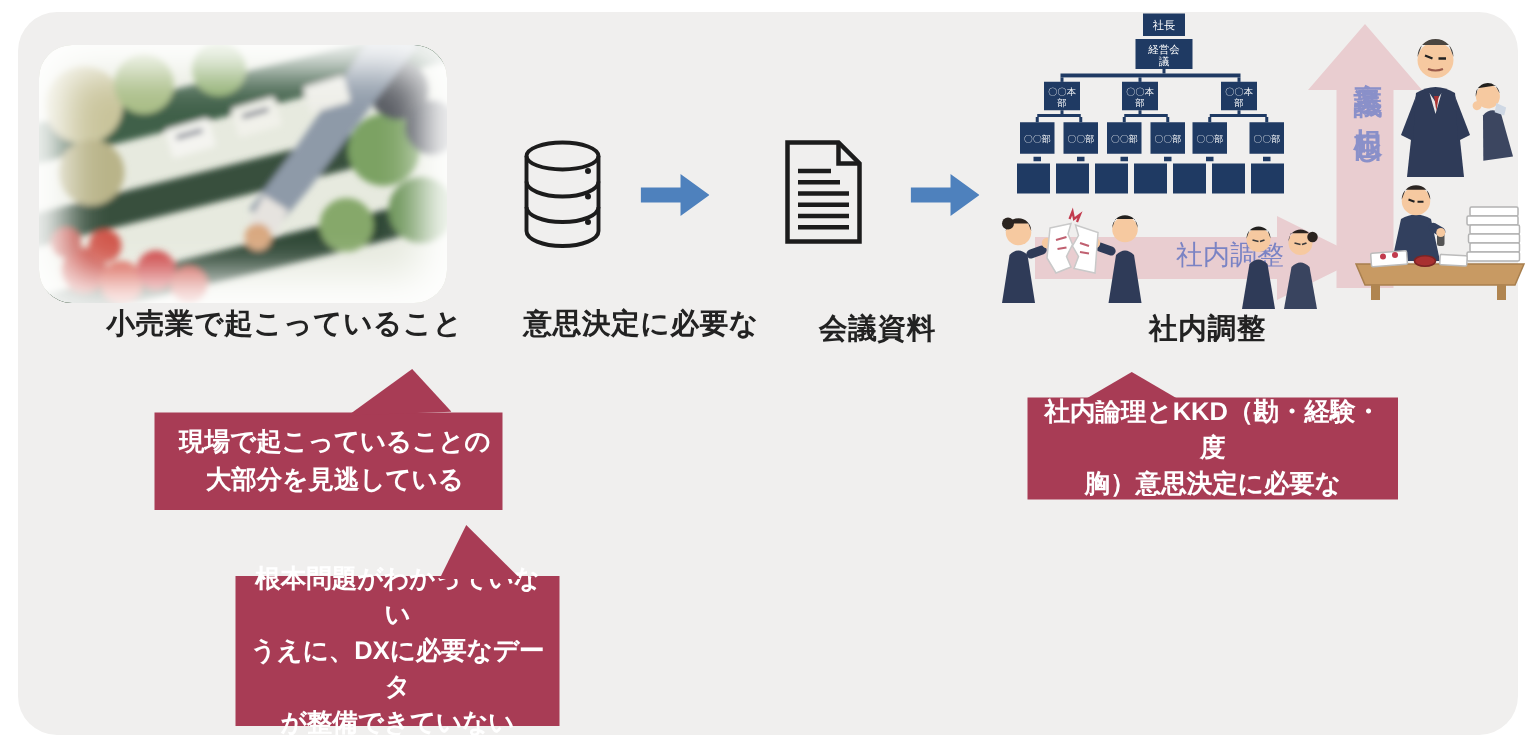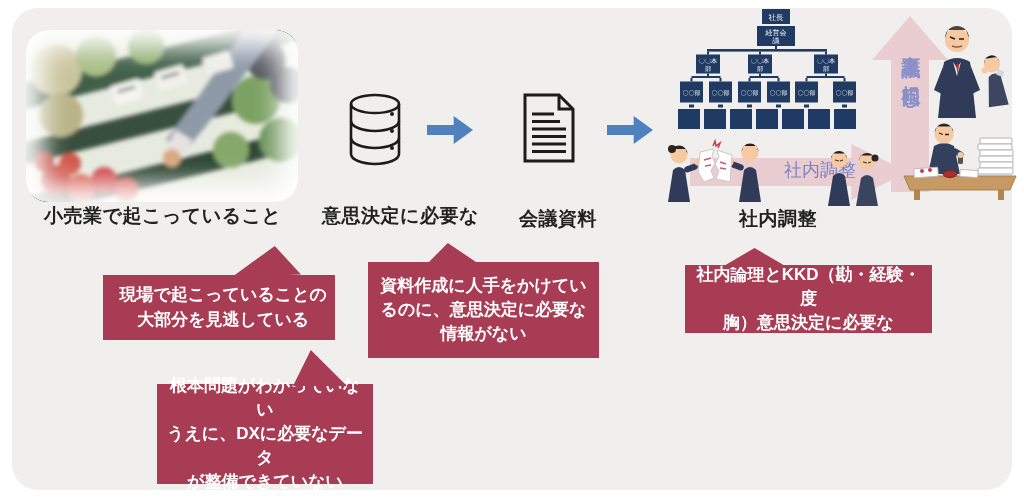--- a/index.html
+++ b/index.html
@@ -3,21 +3,21 @@
 <meta charset="utf-8">
 <style>
   html,body{margin:0;padding:0;}
   body{width:1024px;height:498px;background:#ffffff;font-family:"Liberation Sans","DejaVu Sans",sans-serif;overflow:hidden;}
   .stage{position:relative;width:1024px;height:498px;background:#fff;}
   .abs{position:absolute;}
   .panel{left:12px;top:8px;width:1000px;height:482px;background:#f0efee;border-radius:26px;}
   .photo-wrap{left:26px;top:30px;width:272px;height:172px;border-radius:22px;overflow:hidden;}
   .photo-wrap::after{content:"";position:absolute;inset:0;border-radius:22px;
     box-shadow:inset 0 0 26px 18px rgba(255,255,255,.95);}
-  .sec-label{font-size:19px;font-weight:600;color:#222;letter-spacing:.5px;white-space:nowrap;}
+  .sec-label{font-size:19px;font-weight:600;color:#222;letter-spacing:.5px;white-space:nowrap;margin-left:27px;}
   .flow-arrow{width:46px;height:28px;background:#4e81bd;
     clip-path:polygon(0 32%,58% 32%,58% 0,100% 50%,58% 100%,58% 68%,0 68%);}
   .bubble{background:#a83c55;color:#fff;font-weight:600;font-size:17px;line-height:1.42;
     text-align:center;white-space:pre-line;display:flex;align-items:center;justify-content:center;
     padding:6px 8px;box-sizing:border-box;}
   .tail{position:absolute;background:#a83c55;}
   .pink-arrow-h{left:690px;top:144px;width:218px;height:56px;background:#e9cdd0;
     clip-path:polygon(0 25%,74% 25%,74% 0,100% 50%,74% 100%,74% 75%,0 75%);}
   .pink-arrow-v{left:872px;top:16px;width:76px;height:176px;background:#e9cdd0;
     clip-path:polygon(50% 0,100% 25%,75% 25%,75% 100%,25% 100%,25% 25%,0 25%);}
@@ -253,24 +253,18 @@
     <div class="tail" style="left:129px;top:-29px;width:69px;height:31px;clip-path:polygon(0 100%,62% 0,100% 92%);"></div>
     <span>現場で起こっていることの
 大部分を見逃している</span>
   </div>
   <div class="abs bubble" style="left:157px;top:384px;width:216px;height:100px;">
     <div class="tail" style="left:136px;top:-34px;width:54px;height:36px;clip-path:polygon(0 100%,33% 0,100% 100%);"></div>
     <span>根本問題がわかっていない
 うえに、DXに必要なデータ
 が整備できていない</span>
   </div>
-  <div class="abs bubble" style="left:368px;top:262px;width:231px;height:96px;">
-    <div class="tail" style="left:59px;top:-19px;width:52px;height:21px;clip-path:polygon(0 100%,40% 0,100% 100%);"></div>
-    <span>資料作成に人手をかけてい
-るのに、意思決定に必要な
-情報がない</span>
-  </div>
   <div class="abs bubble" style="left:685px;top:265px;width:247px;height:68px;">
     <div class="tail" style="left:37px;top:-17px;width:65px;height:19px;clip-path:polygon(0 100%,50% 0,100% 100%);"></div>
     <span>社内論理とKKD（勘・経験・度
 胸）意思決定に必要な</span>
   </div>
 </div>
 
 </body></html>

